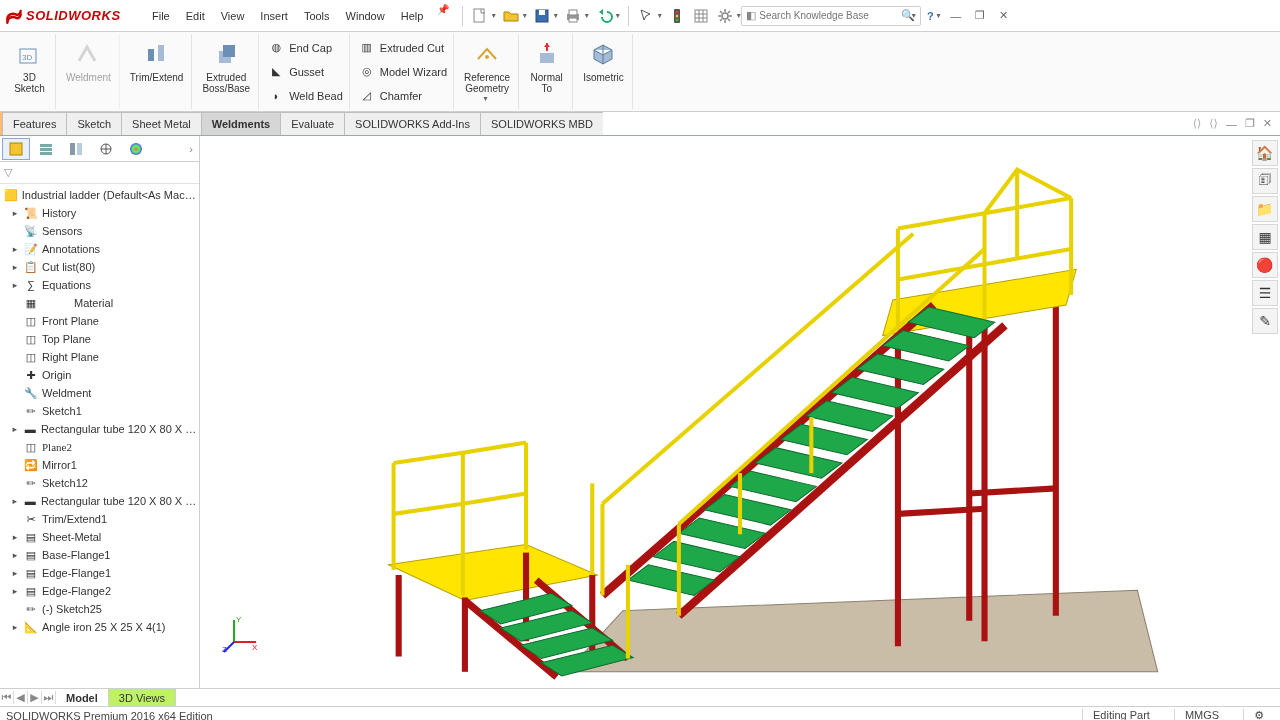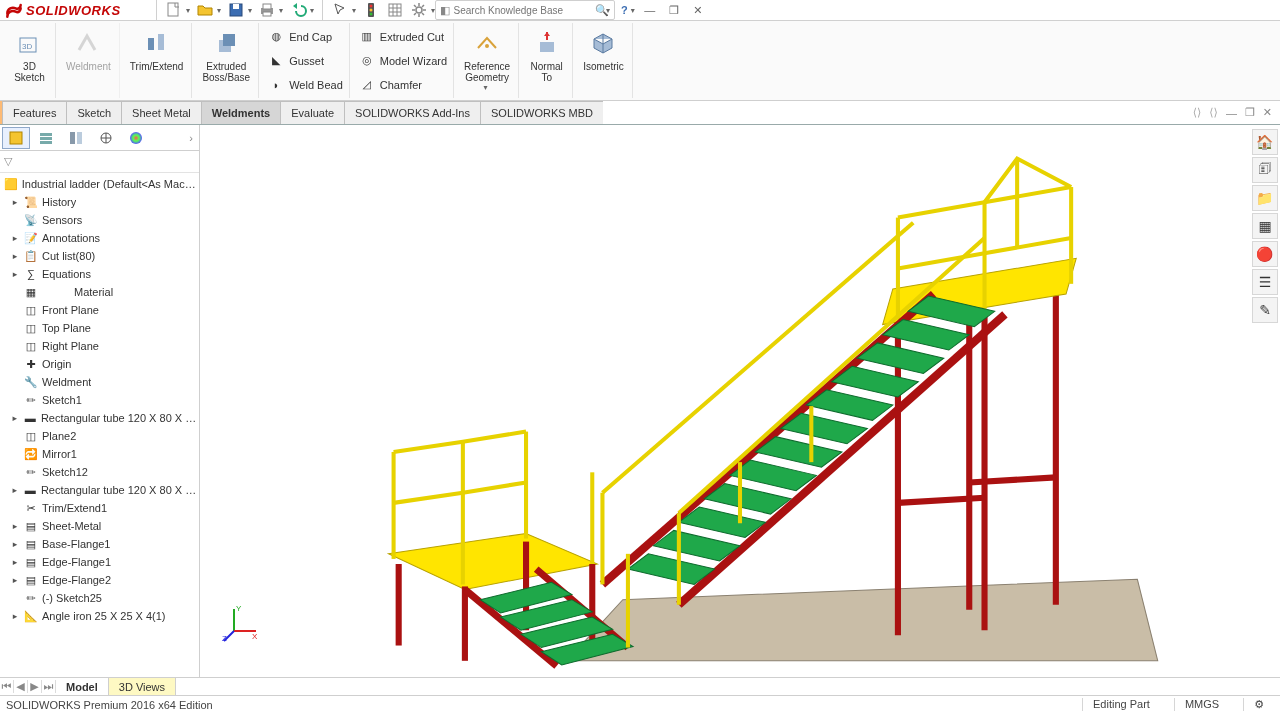--- a/index.html
+++ b/index.html
@@ -1,19 +1,19 @@
 <!DOCTYPE html>
 <html><head>
 <meta charset="utf-8">
 <style>
 * { box-sizing: border-box; margin: 0; padding: 0; font-family: "Segoe UI", Tahoma, sans-serif; }
 body { width: 1280px; height: 720px; overflow: hidden; background: #fff; font-size: 11px; color: #333; }
 
 
-.titlebar { height: 21px; display: flex; align-items: center; border-bottom: 1px solid #d0d0d0; padding: 0 4px; }
+.titlebar { height: 32px; display: flex; align-items: center; border-bottom: 1px solid #d0d0d0; padding: 0 4px; }
 .logo { display: flex; align-items: center; gap: 2px; width: 140px; }
 .logo-mark { width: 20px; height: 20px; }
 .logo-text { font-weight: 700; font-style: italic; font-size: 13px; letter-spacing: .5px; color: #c40606; }
 .menus { display: flex; gap: 0; }
 .menu-item { padding: 6px 8px; cursor: pointer; }
 .pin { margin-left: 6px; color: #0066cc; font-size: 10px;}
 .qat { display: flex; align-items: center; gap: 6px; margin-left: 10px; }
 .qat .sep { width:1px; height:20px; background:#d0d0d0; margin:0 2px;}
 .qat svg, .qat .glyph { width:18px; height:18px; display:block;}
 .drop { font-size:8px; color:#666; margin-left:-3px;}
@@ -56,21 +56,21 @@
 .tree::-webkit-scrollbar{width:14px;} .tree::-webkit-scrollbar-thumb{background:#c8c8c8;}
 
 
 .viewport { flex:1; position:relative; background:#fff;}
 .triad { position:absolute; left:22px; bottom:34px; }
 .rightrail { position:absolute; right:0; top:4px; width:28px; display:flex; flex-direction:column; gap:2px;}
 .rightrail .rb { width:26px; height:26px; border:1px solid #d7d7d7; background:#f4f4f4; display:flex; align-items:center; justify-content:center; font-size:14px;}
 
 
 .bottomtabs { height:18px; border-top:1px solid #cfcfcf; display:flex; align-items:stretch; font-size:11px;}
-.bottab { padding:1px 10px; border-right:1px solid #cfcfcf; background:#fef9c3; display:flex; align-items:center;}
+.bottab { padding:1px 10px; border-right:1px solid #cfcfcf; background:#bef264; display:flex; align-items:center;}
 .bottab.active { background:#fff; font-weight:600;}
 .navarrows{ display:flex; align-items:center;}
 .navarrows span{ width:14px; text-align:center; color:#888; border-right:1px solid #dcdcdc;}
 
 
 .status { height:18px; border-top:1px solid #cfcfcf; display:flex; align-items:center; justify-content:space-between; padding:0 6px; font-size:11px; color:#444;}
 .status .right { display:flex; gap:14px; }
 .status .cell { border-left:1px solid #d6d6d6; padding:0 10px;}
 
 svg { display:block; }
@@ -78,20 +78,30 @@
 </head>
 <body>
 
 <div class="titlebar">
   <div class="logo">
     <svg class="logo-mark" viewBox="0 0 24 24">
       <path d="M4 16 C4 10 10 8 14 10 C18 12 20 8 20 6" stroke="#c40606" stroke-width="3" fill="none" stroke-linecap="round"></path>
       <path d="M4 20 C4 14 10 12 14 14 C18 16 20 12 20 10" stroke="#c40606" stroke-width="3" fill="none" stroke-linecap="round"></path>
     </svg>
     <span class="logo-text">SOLIDWORKS</span>
+  </div>
+  <div class="menus">
+    <div class="menu-item">File</div>
+    <div class="menu-item">Edit</div>
+    <div class="menu-item">View</div>
+    <div class="menu-item">Insert</div>
+    <div class="menu-item">Tools</div>
+    <div class="menu-item">Window</div>
+    <div class="menu-item">Help</div>
+    <div class="pin">📌</div>
   </div>
   <div class="qat">
     <div class="sep"></div>
     <span>
         <svg width="18" height="18" viewBox="0 0 18 18">
           <rect x="3" y="2" width="10" height="13" fill="#fff" stroke="#888"></rect>
           <path d="M10 2v4h4" fill="none" stroke="#888"></path>
         </svg>
       </span>
       <span class="drop">▾</span>
@@ -395,21 +405,21 @@
             <span style="overflow:hidden;text-overflow:ellipsis;">Sketch1</span>
           </div>
           <div class="node" style="padding-left: 10px;">
             <span class="exp">▸</span>
             <span class="ico">▬</span>
             <span style="overflow:hidden;text-overflow:ellipsis;">Rectangular tube 120 X 80 X 8(1)</span>
           </div>
           <div class="node" style="padding-left: 10px;">
             <span class="exp"></span>
             <span class="ico">◫</span>
-            <span style="overflow:hidden;text-overflow:ellipsis;">Plane2</span>
+            <span style="overflow:hidden;text-overflow:ellipsis;font-family:Liberation Serif, serif;">Plane2</span>
           </div>
           <div class="node" style="padding-left: 10px;">
             <span class="exp"></span>
             <span class="ico">🔁</span>
             <span style="overflow:hidden;text-overflow:ellipsis;">Mirror1</span>
           </div>
           <div class="node" style="padding-left: 10px;">
             <span class="exp"></span>
             <span class="ico">✏</span>
             <span style="overflow:hidden;text-overflow:ellipsis;">Sketch12</span>

